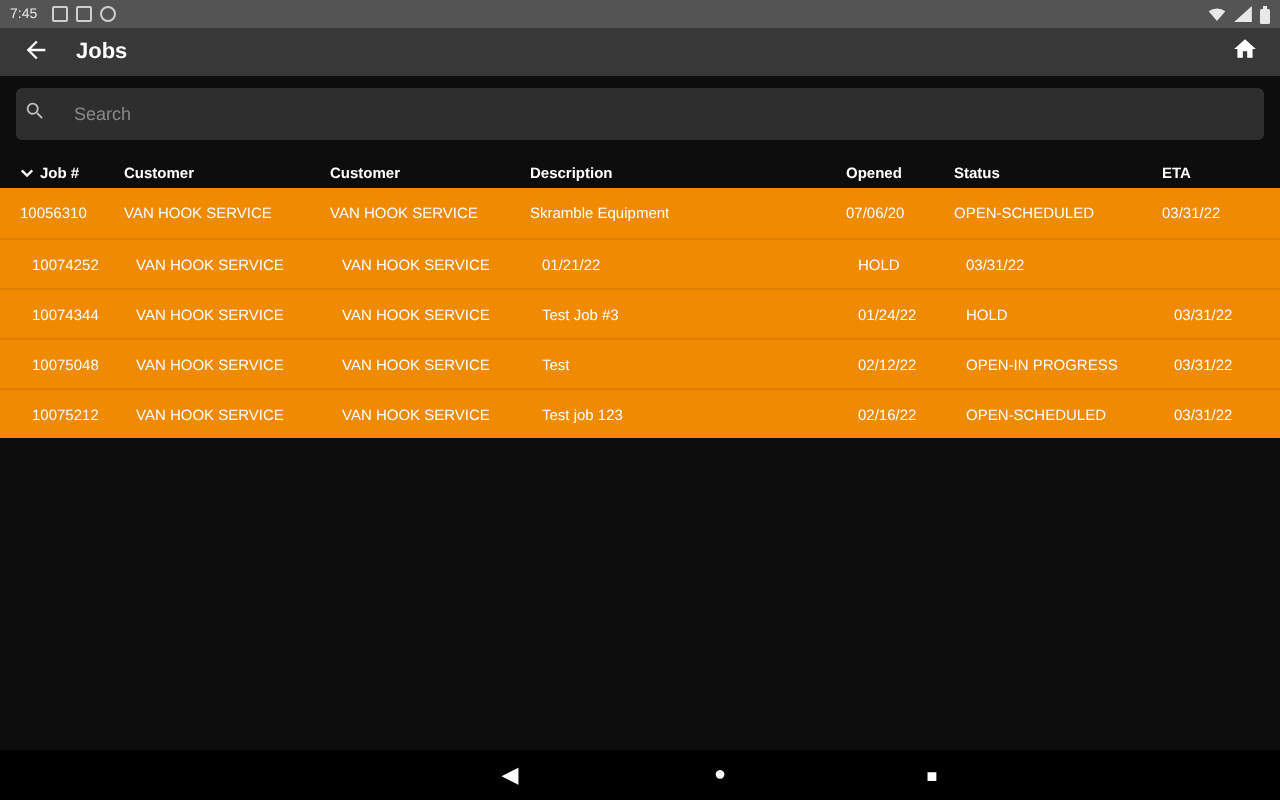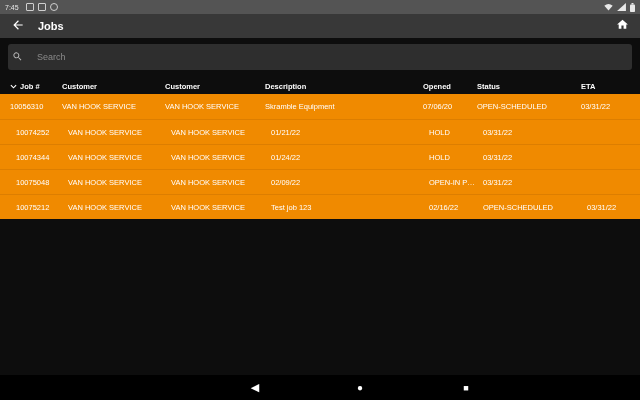--- a/index.html
+++ b/index.html
@@ -143,29 +143,31 @@
         <span class="cell">VAN HOOK SERVICE</span>
         <span class="cell">VAN HOOK SERVICE</span>
         <span class="cell">01/21/22</span>
         <span class="cell">HOLD</span>
         <span class="cell">03/31/22</span>
       </div>
       <div class="trow">
         <span class="cell">10074344</span>
         <span class="cell">VAN HOOK SERVICE</span>
         <span class="cell">VAN HOOK SERVICE</span>
+        <span class="cell">Test Job #3</span>
         <span class="cell">01/24/22</span>
         <span class="cell">HOLD</span>
         <span class="cell">03/31/22</span>
       </div>
       <div class="trow">
         <span class="cell">10075048</span>
         <span class="cell">VAN HOOK SERVICE</span>
         <span class="cell">VAN HOOK SERVICE</span>
-        <span class="cell">02/09/22</span>
+        <span class="cell">Test</span>
+        <span class="cell">02/12/22</span>
         <span class="cell">OPEN-IN PROGRESS</span>
         <span class="cell">03/31/22</span>
       </div>
       <div class="trow">
         <span class="cell">10075212</span>
         <span class="cell">VAN HOOK SERVICE</span>
         <span class="cell">VAN HOOK SERVICE</span>
         <span class="cell">Test job 123</span>
         <span class="cell">02/16/22</span>
         <span class="cell">OPEN-SCHEDULED</span>

